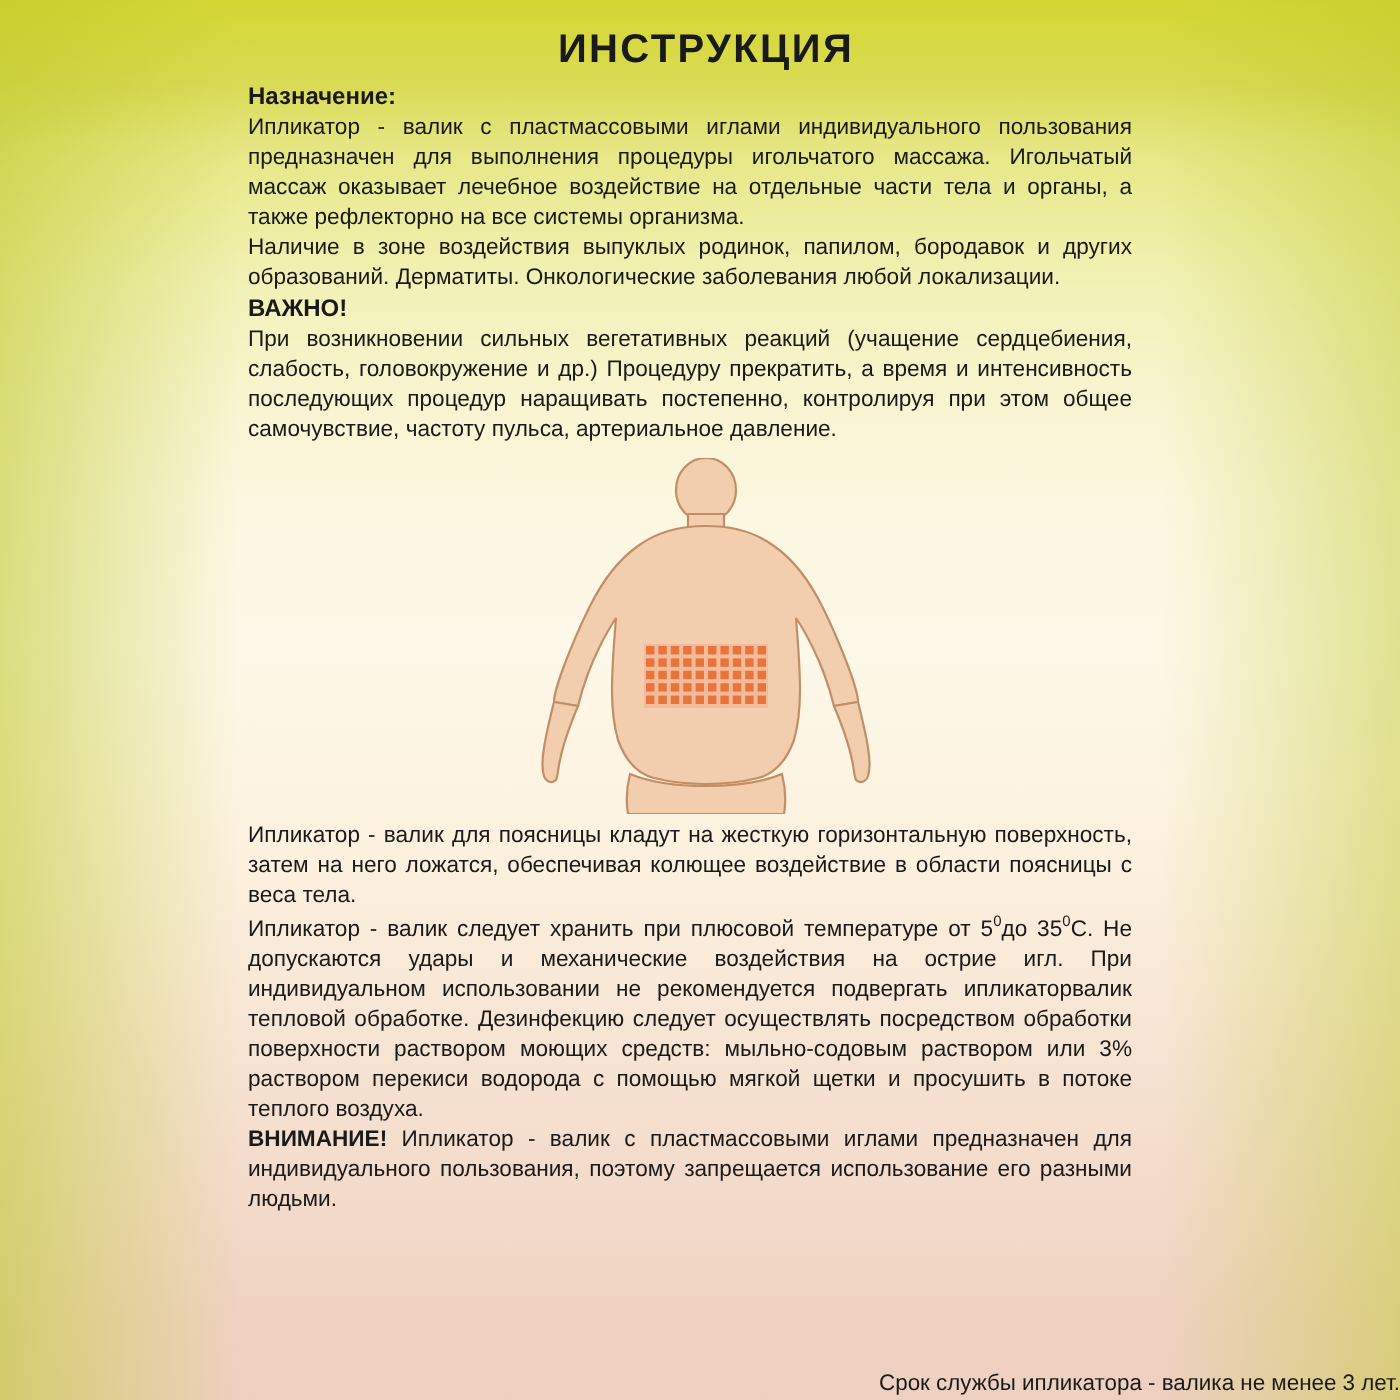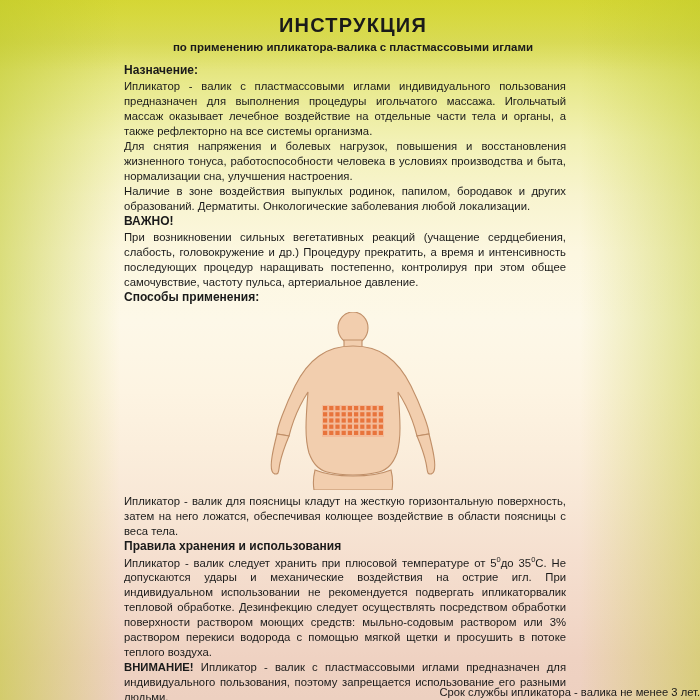--- a/index.html
+++ b/index.html
@@ -116,33 +116,30 @@
 <body>
 
 <div class="page">
   <div class="edge-top"></div>
   <div class="edge-left"></div>
   <div class="edge-right"></div>
 
   <div class="content">
 
     <h1 class="doc-title">ИНСТРУКЦИЯ</h1>
-    <div class="doc-subtitle">по применению ипликатора-валика с пластмассовыми иглами</div>
 
     <div class="sec-head">Назначение:</div>
     <p class="para">Ипликатор - валик с пластмассовыми иглами индивидуального  пользования предназначен для выполнения процедуры игольчатого массажа. Игольчатый массаж  оказывает лечебное воздействие на отдельные части тела и органы, а также рефлекторно на все системы организма.</p>
 
-    <p class="para">Для снятия напряжения и болевых нагрузок, повышения и восстановления жизненного  тонуса,  работоспособности  человека  в  условиях  производства и быта, нормализации сна, улучшения настроения.</p>
 
     <p class="para">Наличие в зоне воздействия выпуклых родинок, папилом, бородавок и других образований. Дерматиты. Онкологические заболевания любой  локализации.</p>
 
     <div class="sec-head">ВАЖНО!</div>
     <p class="para">При возникновении сильных вегетативных реакций (учащение сердцебиения, слабость,  головокружение и др.) Процедуру прекратить, а время и  интенсивность последующих процедур наращивать постепенно, контролируя при этом общее самочувствие, частоту пульса, артериальное давление.</p>
 
-    <div class="sec-head">Способы применения:</div>
 
     <div class="figure-wrap">
       <svg class="torso" width="300" height="178" viewBox="0 0 300 178">
         <g fill="#f2ceae" stroke="#c08f68" stroke-width="1.1">
 
           <ellipse cx="150" cy="16" rx="15" ry="16"></ellipse>
 
           <path d="M141,28 L141,38 L159,38 L159,28 Z"></path>
 
           <path d="M150,34
@@ -249,21 +246,20 @@
               <rect x="44.4" y="25.8" width="4.2" height="4.2"></rect>
             <rect x="50.6" y="25.8" width="4.2" height="4.2"></rect>
               <rect x="56.8" y="25.8" width="4.2" height="4.2"></rect>
           </g>
         </g>
       </svg>
     </div>
 
     <div class="lower-block">
       <p class="para">Ипликатор - валик для поясницы кладут на жесткую горизонтальную поверхность, затем на него ложатся, обеспечивая колющее воздействие в области поясницы с веса тела.</p>
-      <div class="sec-head">Правила хранения и использования</div>
       <p class="para"><span>Ипликатор - валик следует хранить при плюсовой температуре от 5</span><sup>0</sup><span>до 35</span><sup>0</sup><span>С. Не допускаются удары и механические воздействия на острие игл. При индивидуальном  использовании  не  рекомендуется  подвергать  ипликаторвалик тепловой обработке. Дезинфекцию следует осуществлять посредством  обработки  поверхности  раствором  моющих  средств:  мыльно-содовым раствором или 3% раствором перекиси водорода с помощью  мягкой  щетки и просушить в потоке теплого воздуха.</span></p>
       <p class="para"><strong>ВНИМАНИЕ!</strong> <span>Ипликатор - валик с пластмассовыми  иглами  предназначен для  индивидуального  пользования,  поэтому  запрещается  использование его разными людьми.</span></p>
     </div>
 
   </div>
 
   <div class="footer-line">Срок службы ипликатора - валика не менее 3 лет.</div>
 </div>
 
 </body></html>

